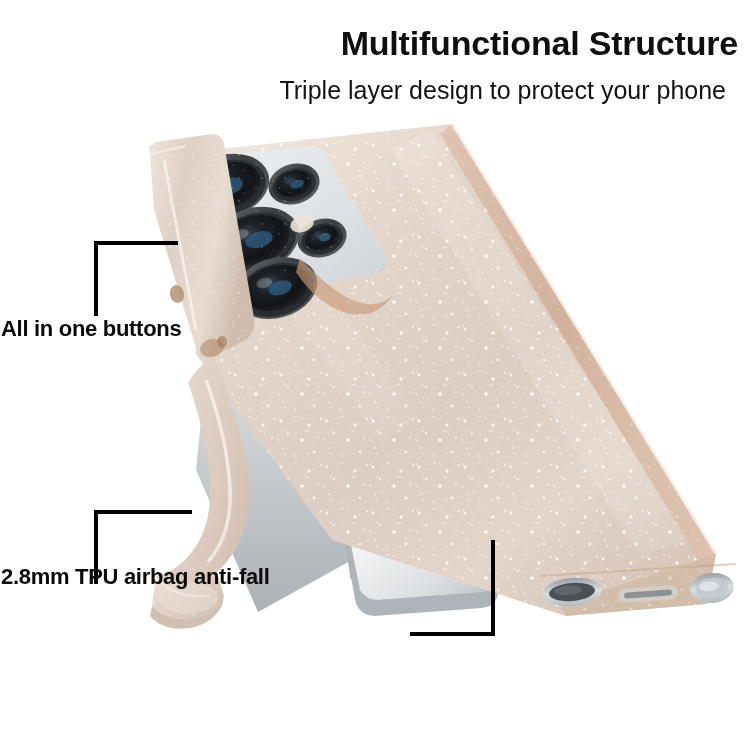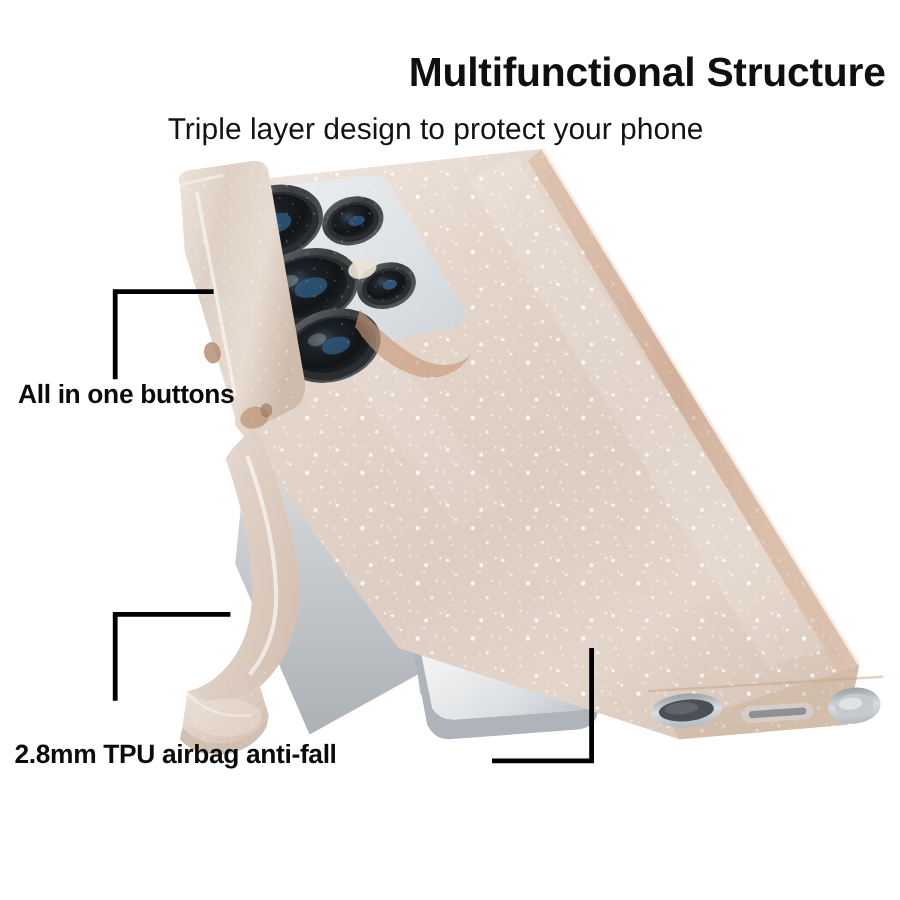--- a/index.html
+++ b/index.html
@@ -24,61 +24,59 @@
     background: #ffffff;
   }
 
   
   .heading-block {
     position: absolute;
     left: 0;
     top: 22px;
     width: 738px;
     text-align: right;
-    margin-top: 18px;
   }
   .title {
     font-size: 34px;
     font-weight: bold;
     letter-spacing: -0.2px;
     line-height: 42px;
     color: #100f0f;
     white-space: nowrap;
   }
   .subtitle {
     font-size: 25px;
     font-weight: normal;
     line-height: 34px;
     color: #141313;
     margin-top: 9px;
     margin-right: 12px;
     white-space: nowrap;
-    text-align: center;
   }
 
   
   .product-art {
     position: absolute;
     left: 0; top: 0;
     width: 750px;
     height: 750px;
     pointer-events: none;
   }
 
   
   .callout-label {
     position: absolute;
     font-size: 22px;
     font-weight: bold;
     color: #0b0b0b;
     white-space: nowrap;
     letter-spacing: -0.3px;
   }
-  #label-buttons  { left: 15px;   top: 316px; }
-  #label-tpu      { left: 1px;   top: 616px; padding-left: 11px; }
+  #label-buttons  { left: 1px;   top: 316px; }
+  #label-tpu      { left: 1px;   top: 564px; }
   #label-pc       { left: 297px; top: 622px; }
 
   
   .leader-layer {
     position: absolute;
     left: 0; top: 0;
     width: 750px; height: 750px;
     pointer-events: none;
   }
 </style>

